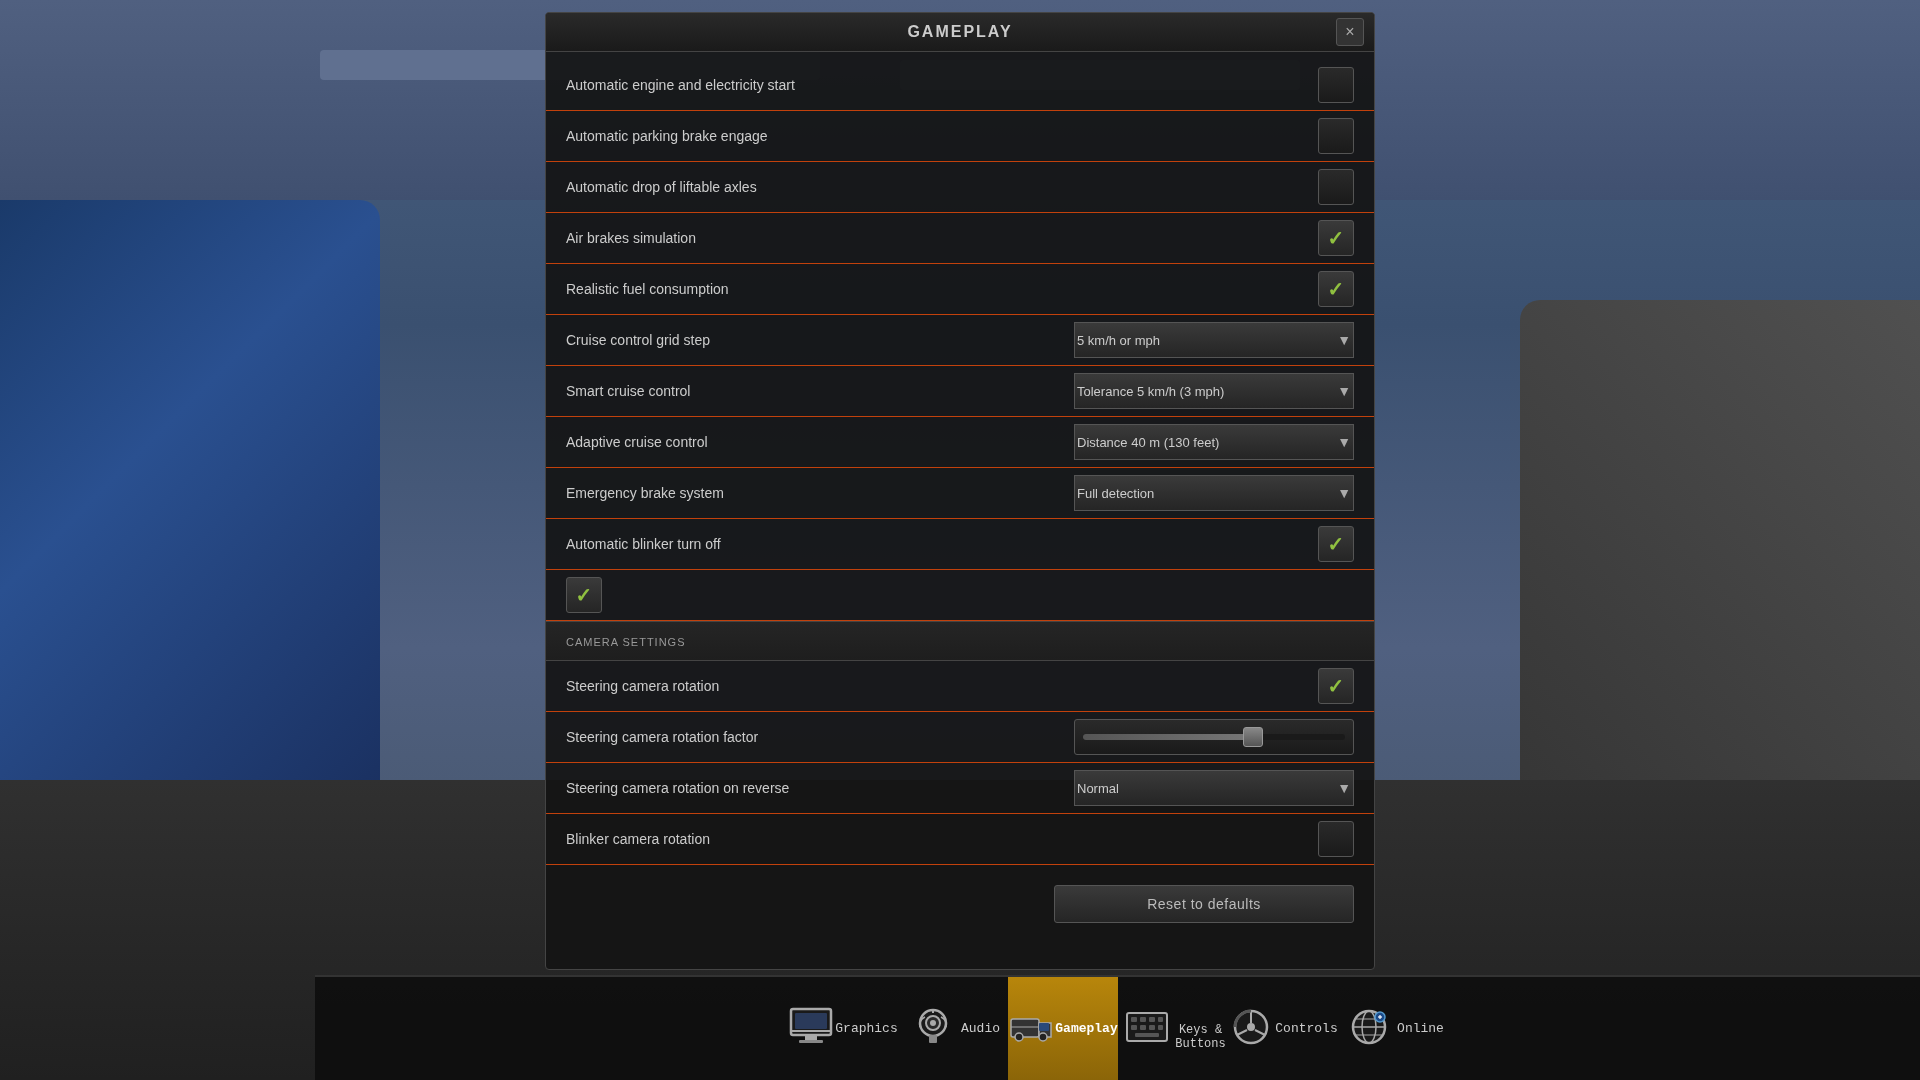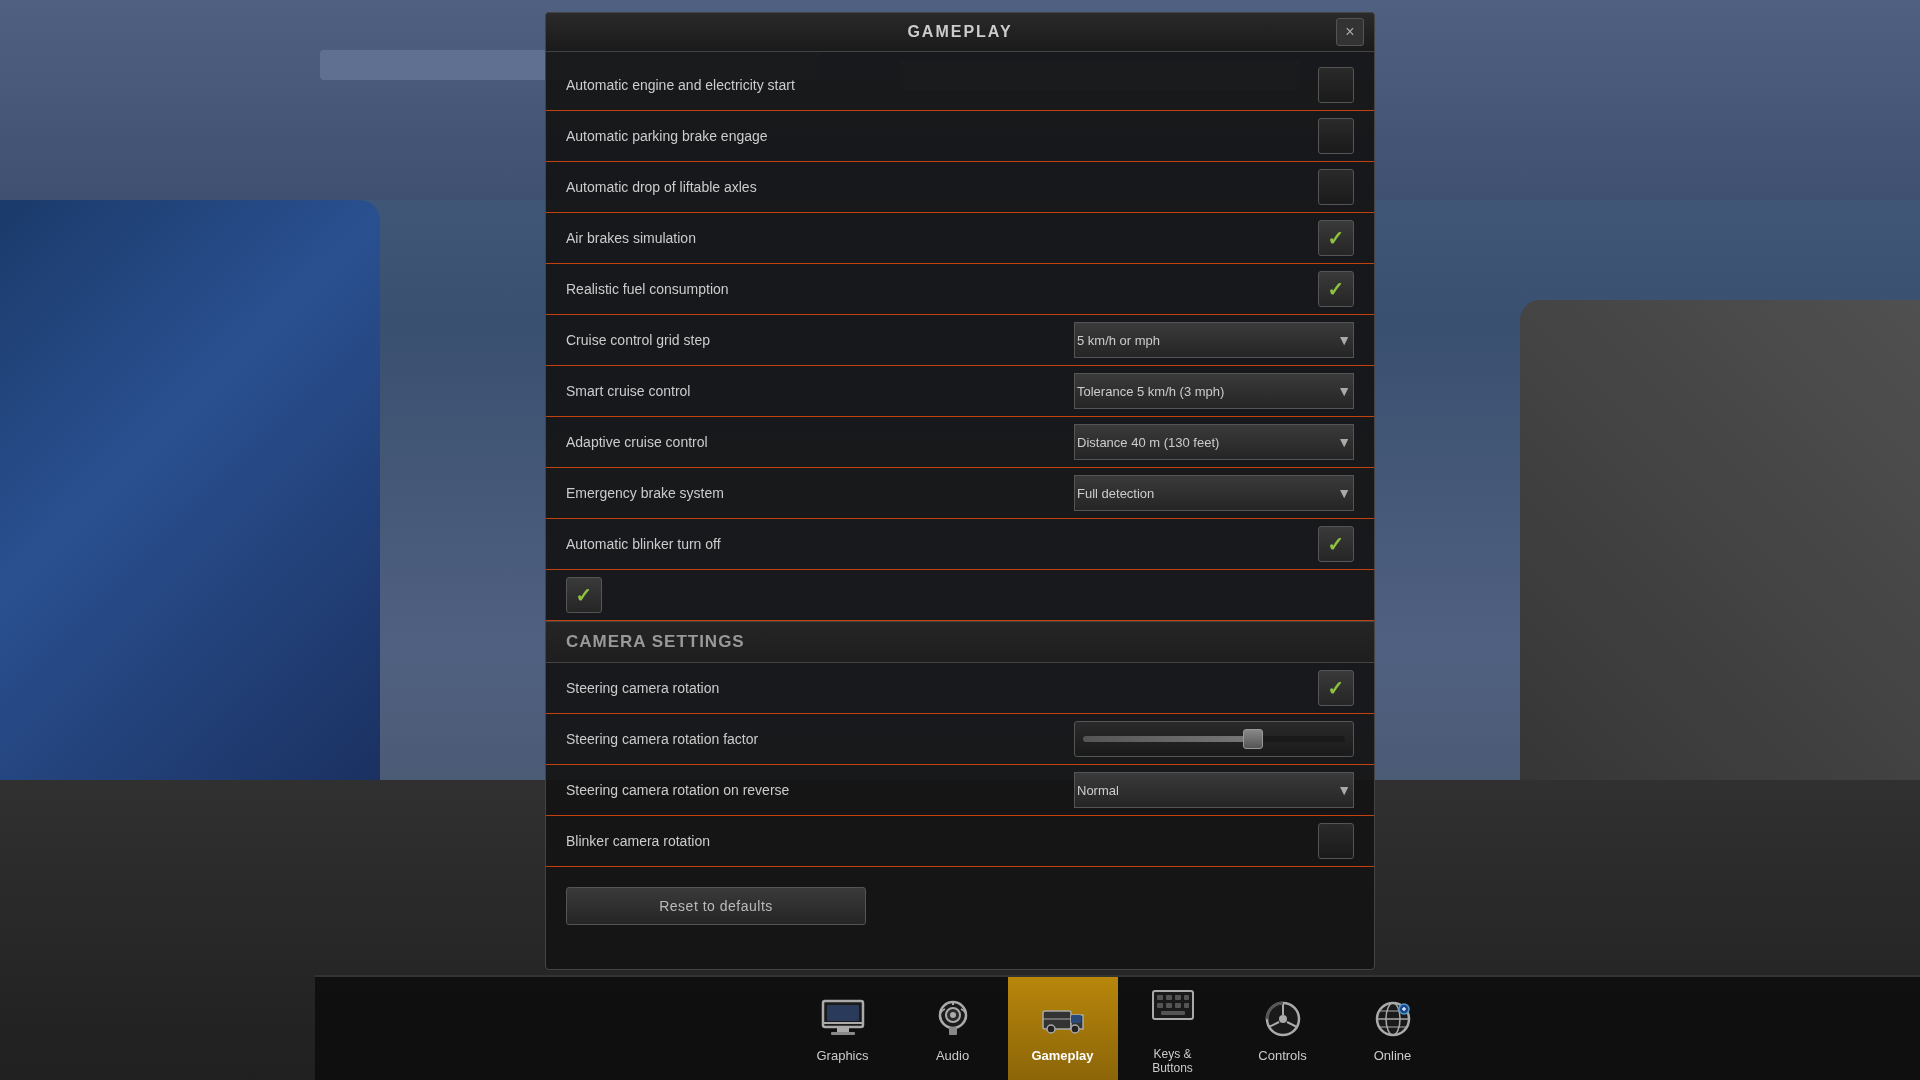--- a/index.html
+++ b/index.html
@@ -247,31 +247,31 @@
     
     .section-header {
       background: linear-gradient(180deg, #252525 0%, #1e1e1e 100%);
       padding: 10px 20px;
       border-bottom: 1px solid #444;
       border-top: 1px solid #444;
     }
 
     .section-title {
       color: #999;
-      font-size: 17px;
-      font-weight: bold;
+      font-size: 11px;
+      font-weight: normal;
       letter-spacing: 1px;
       text-transform: uppercase;
     }
 
     
     .reset-btn-container {
       padding: 12px 20px;
       display: flex;
-      justify-content: flex-start;
+      justify-content: flex-end;
     }
 
     .reset-btn {
       width: 300px;
       height: 38px;
       background: linear-gradient(180deg, #3a3a3a 0%, #252525 100%);
       border: 1px solid #555;
       border-radius: 3px;
       color: #bbb;
       font-size: 14px;
@@ -289,28 +289,29 @@
       background: rgba(15, 15, 15, 0.95);
       border-top: 2px solid #333;
       display: flex;
       align-items: center;
       justify-content: center;
       gap: 0;
     }
 
     .nav-item {
       display: flex;
-      flex-direction: column;
+      flex-direction: row;
       align-items: center;
       justify-content: center;
       width: 110px;
       height: 100%;
       cursor: pointer;
       padding: 8px 0;
       position: relative;
+      font-family: Liberation Mono, monospace;
     }
 
     .nav-item.active {
       background: linear-gradient(180deg, #b8860b 0%, #8b6508 100%);
     }
 
     .nav-icon-box {
       width: 56px;
       height: 50px;
       display: flex;

